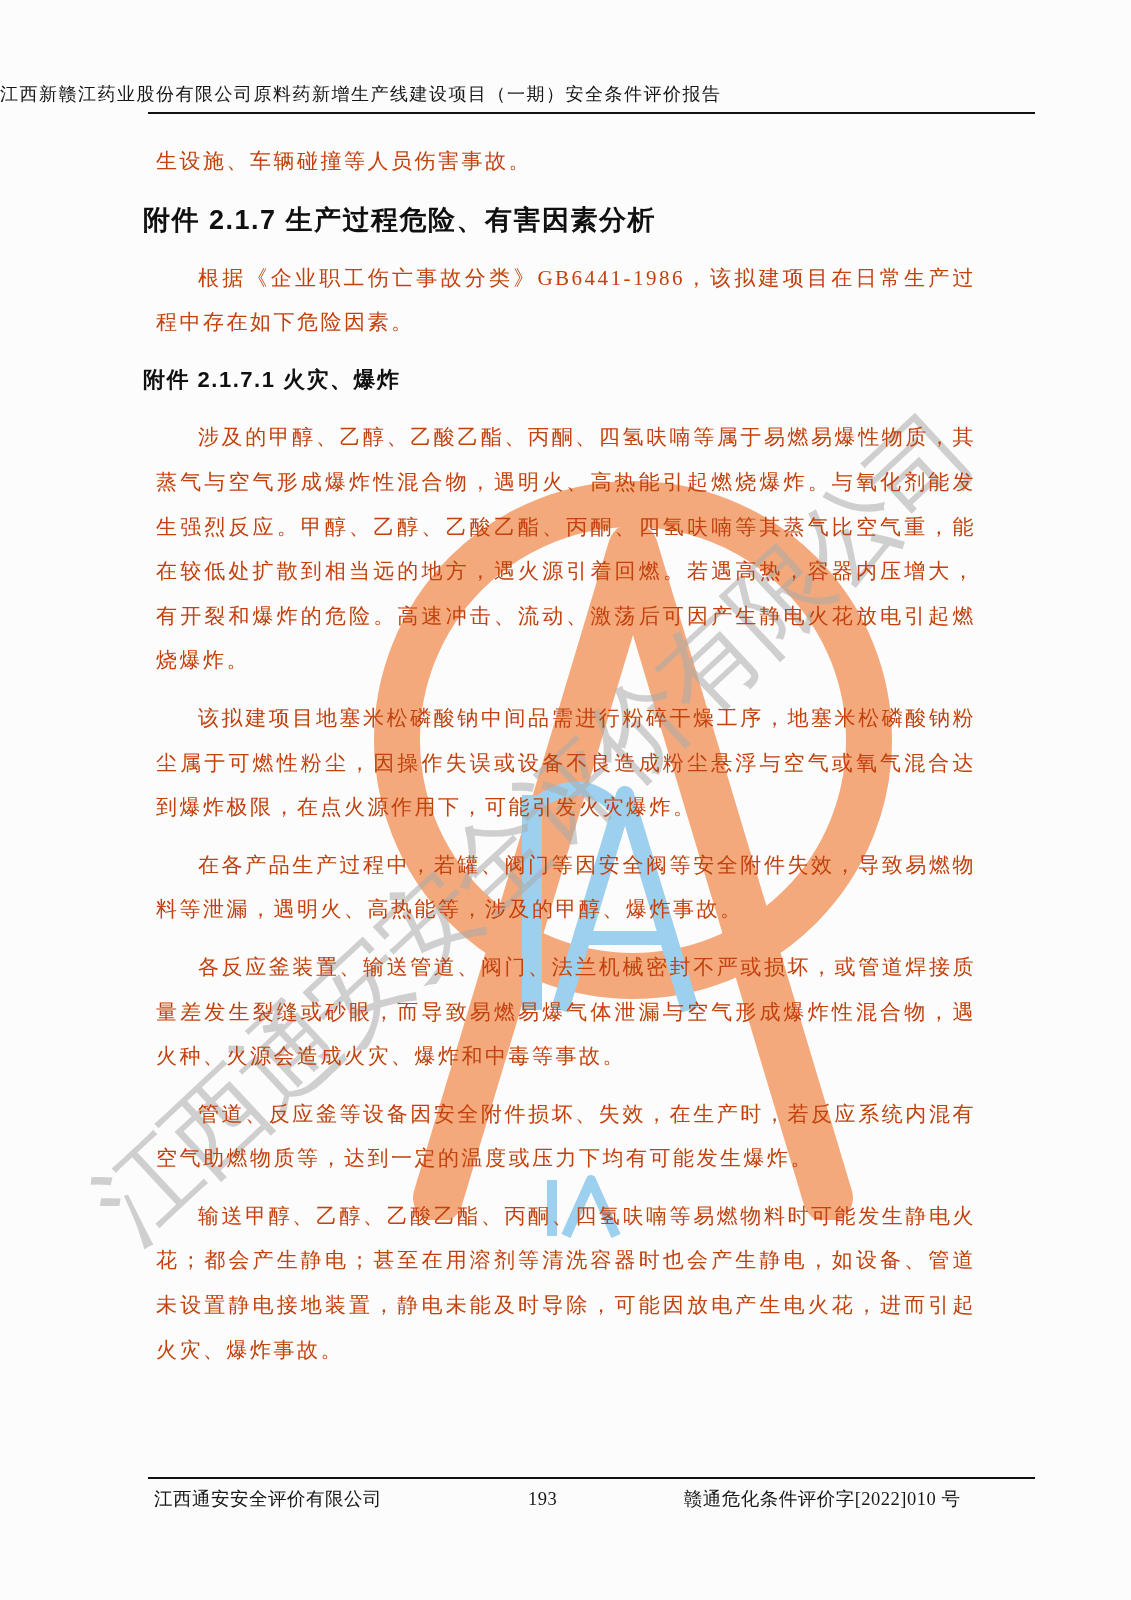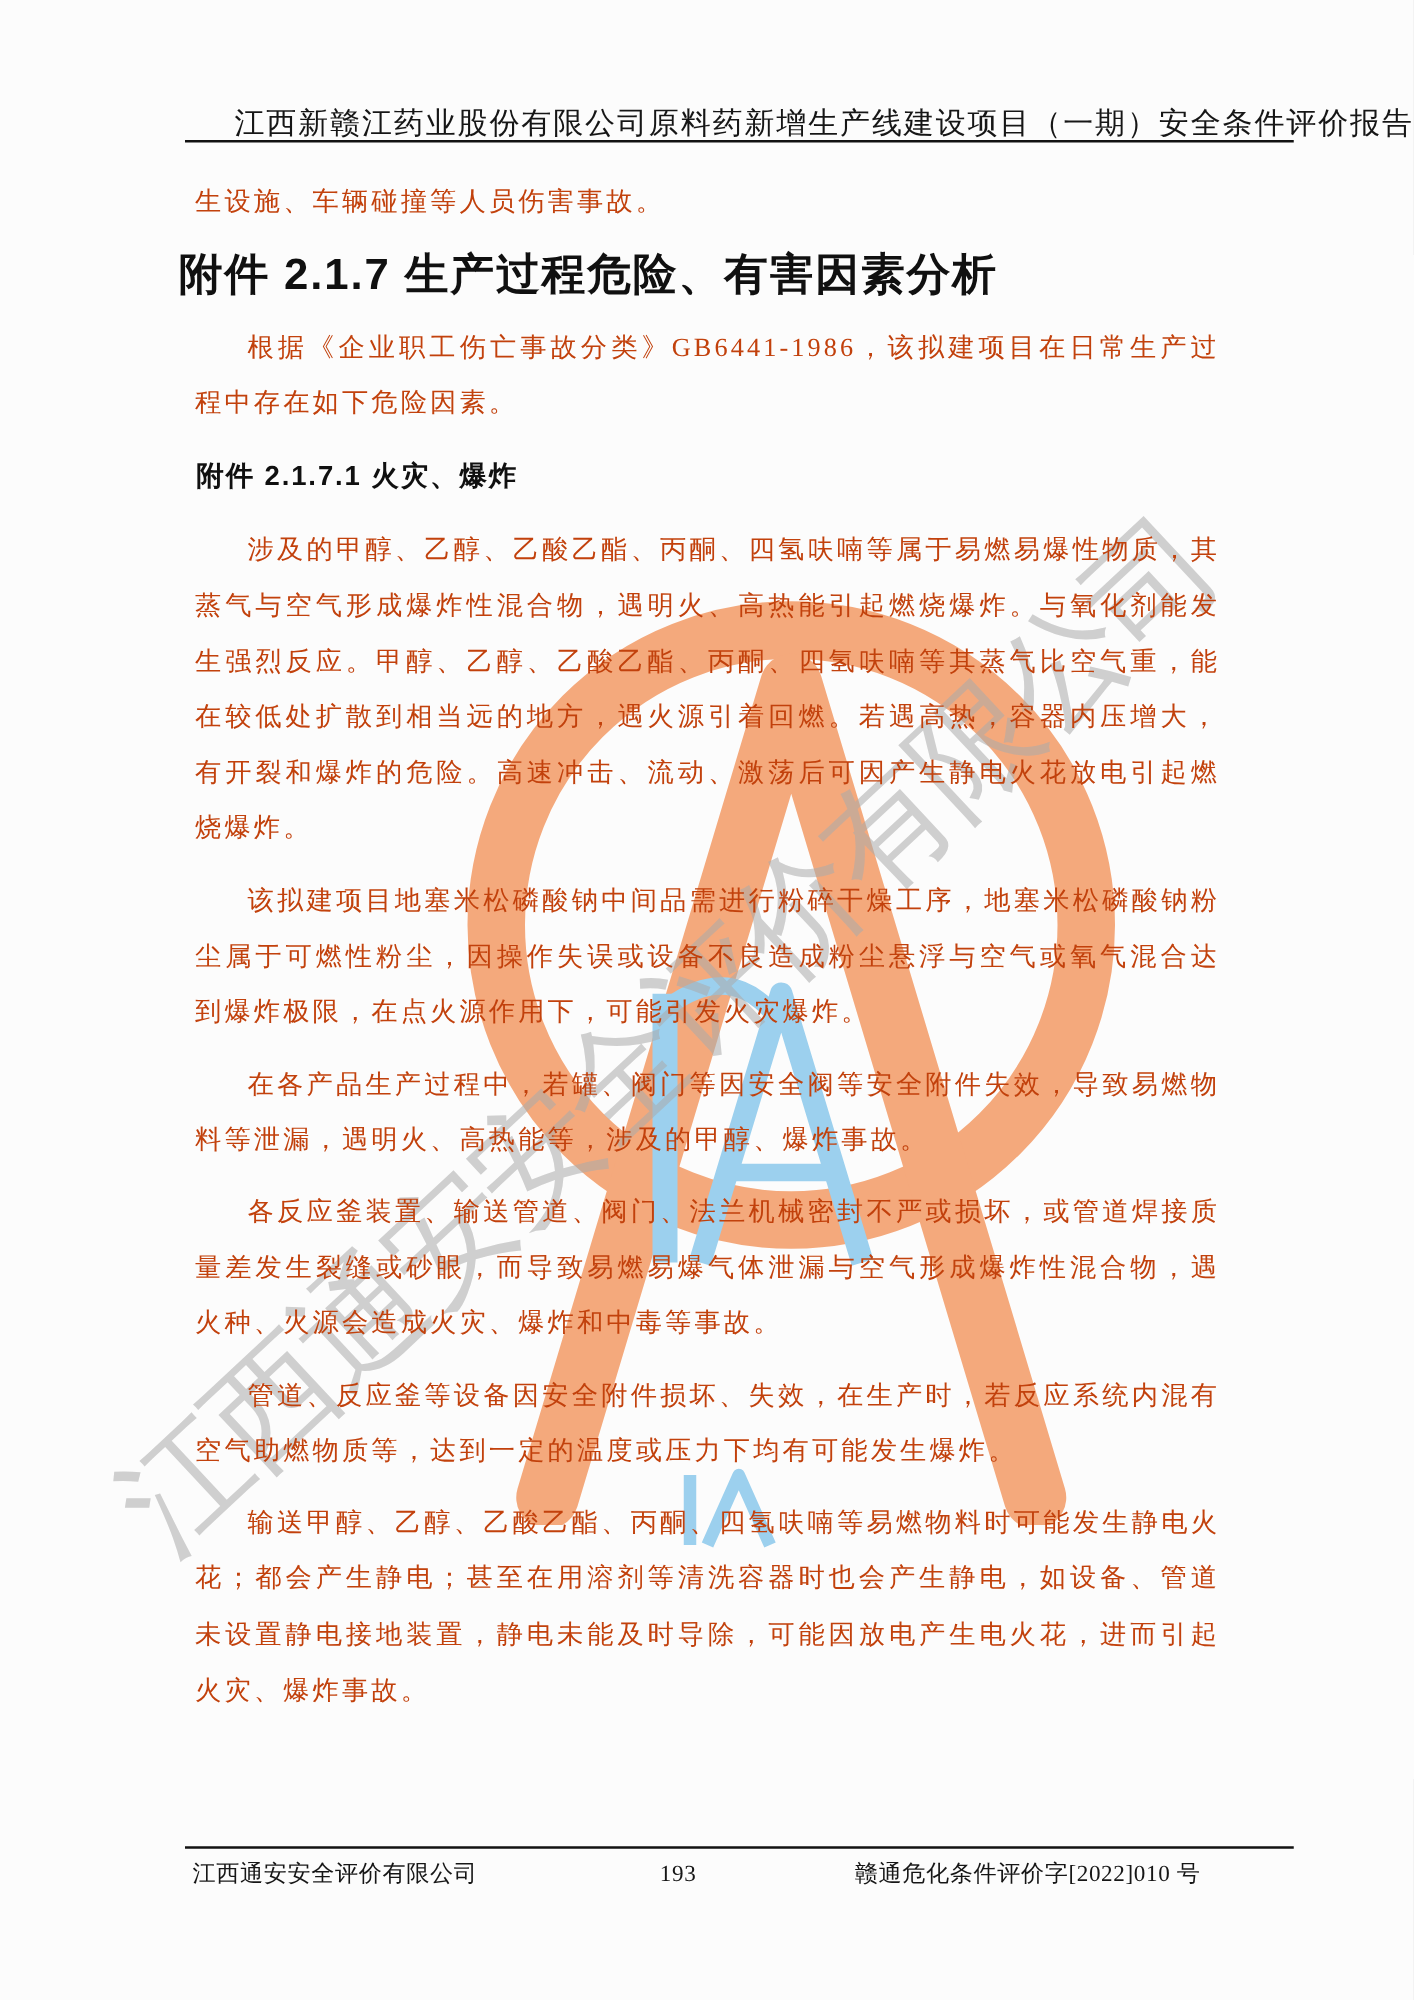--- a/index.html
+++ b/index.html
@@ -20,44 +20,44 @@
   .wm-red-text {
     position:absolute; left:168px; top:1036px; white-space:nowrap;
     font-size:148px; font-weight:bold; letter-spacing:34px;
     color:#e4746a; opacity:0.72;
     font-family:"Liberation Serif","DejaVu Serif",serif;
   }
   .wm-svg { position:absolute; }
 
   
   .header-title {
-    position:absolute; top:82px; left:0; width:100%; text-align:right;
-    font-size:24px; letter-spacing:1.5px; z-index:2; color:#161616;
+    position:absolute; top:82px; left:0; width:100%; text-align:left;
+    font-size:18px; letter-spacing:1.5px; z-index:2; color:#161616;
   }
   .header-rule {
     position:absolute; left:148px; top:112px; width:887px; height:2.4px;
     background:#121212; z-index:2;
   }
 
   
   .content {
     position:absolute; left:143px; top:126px; width:846px; z-index:1;
   }
   .content p {
     margin:13px; font-size:21px; line-height:44.6px; letter-spacing:2.5px;
     text-align:justify; color:#c2410c;
   }
   .content p.indent { text-indent:2em; }
   .content h2 {
-    margin:0; font-size:35px; line-height:46px; letter-spacing:1.5px;
+    margin:0; font-size:27px; line-height:46px; letter-spacing:1.5px;
     font-weight:bold; color:#101010;
     font-family:"Liberation Sans","DejaVu Sans",sans-serif;
   }
   .content h3 {
-    margin:14px; font-size:22px; line-height:44.6px; letter-spacing:1.5px;
+    margin:0; font-size:22px; line-height:44.6px; letter-spacing:1.5px;
     font-weight:bold; color:#101010;
     font-family:"Liberation Sans","DejaVu Sans",sans-serif;
   }
 
   
   .footer-rule {
     position:absolute; left:148px; top:1477px; width:887px; height:2.4px;
     background:#121212; z-index:2;
   }
   .footer-row {

